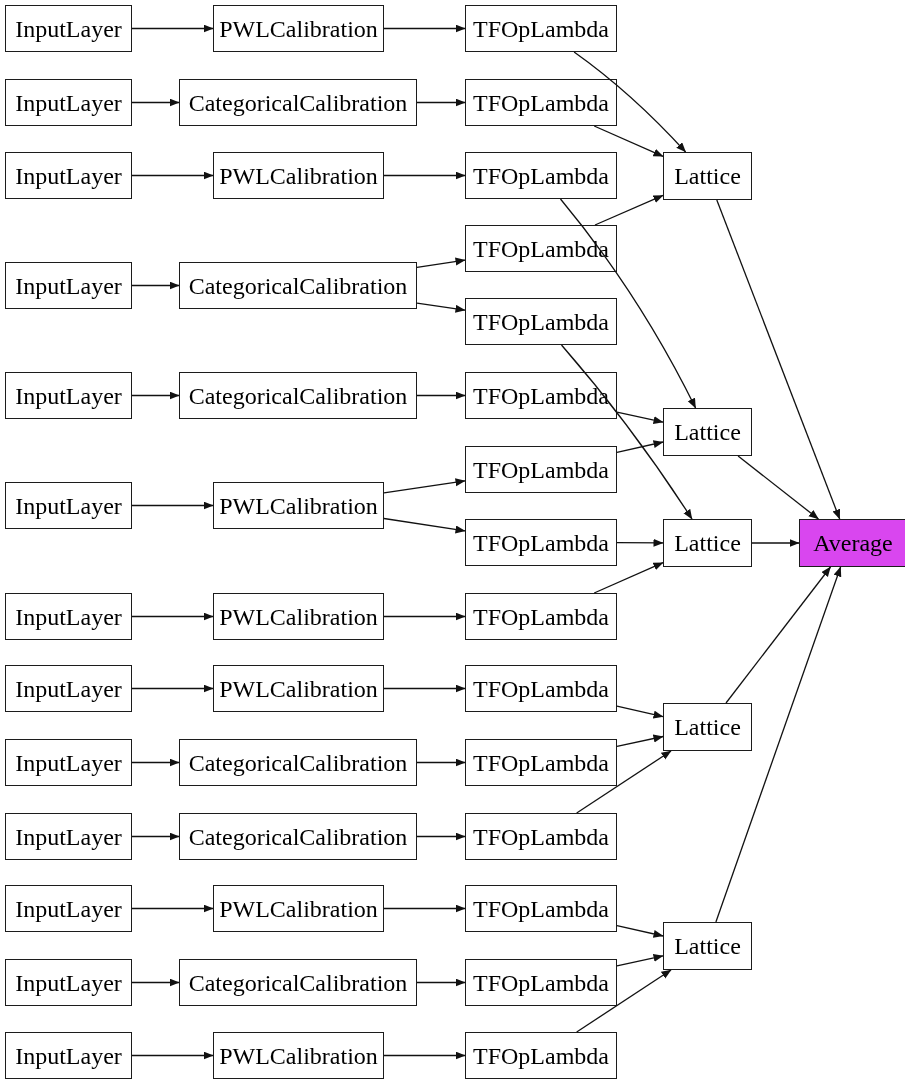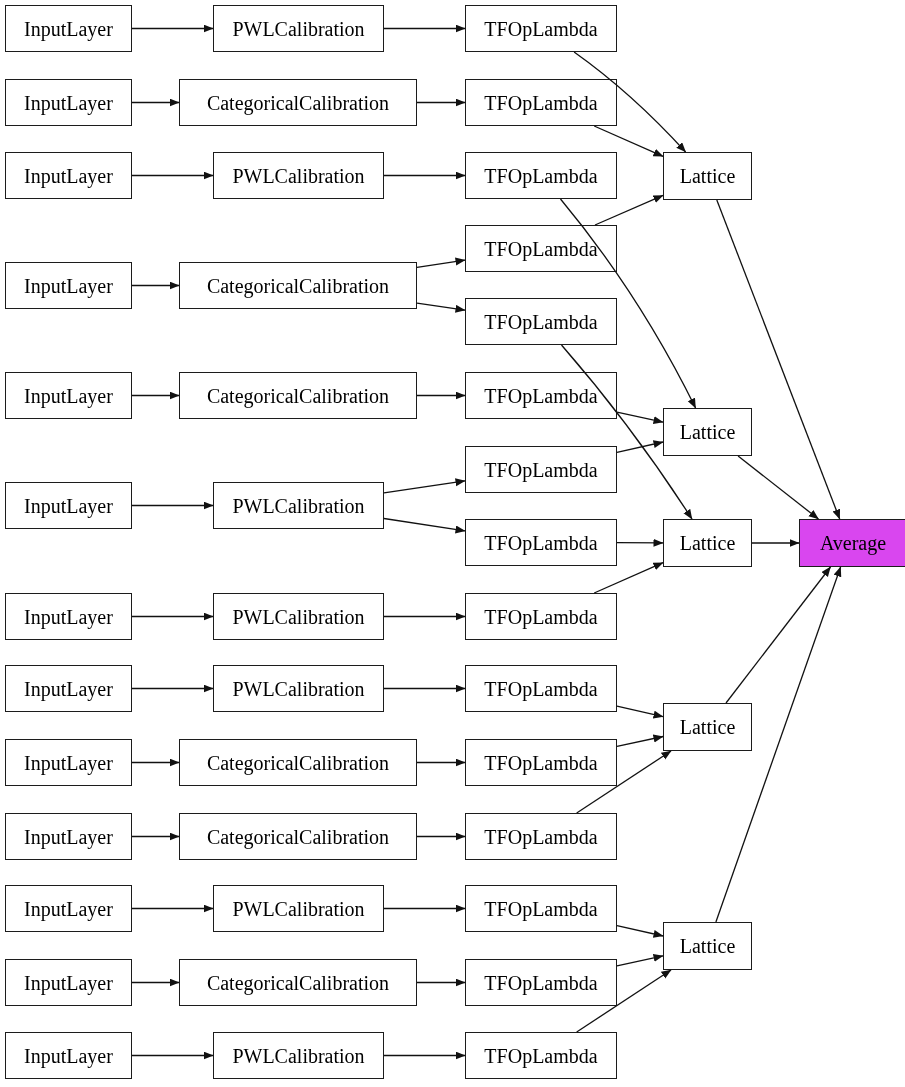--- a/index.html
+++ b/index.html
@@ -13,21 +13,21 @@
   }
   .node {
     position: absolute;
     box-sizing: border-box;
     border: 1.5px solid #1c1c1c;
     background: #ffffff;
     display: flex;
     align-items: center;
     justify-content: center;
     color: #000000;
-    font-size: 20px;
+    font-size: 24px;
     line-height: 1;
     white-space: nowrap;
   }
   .edges {
     position: absolute;
     left: 0; top: 0;
     width: 905px; height: 1087px;
     pointer-events: none;
   }
 </style>

